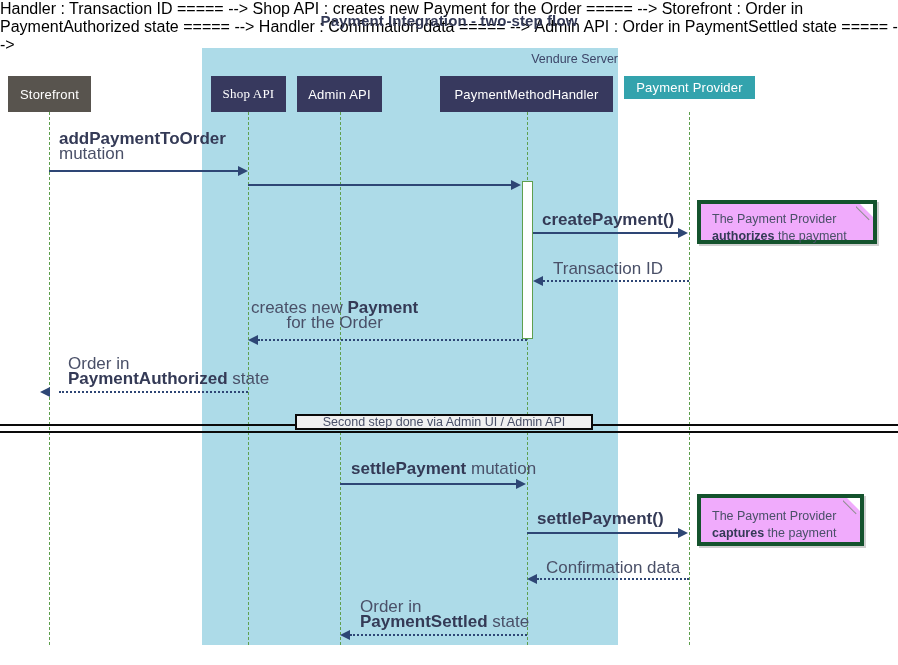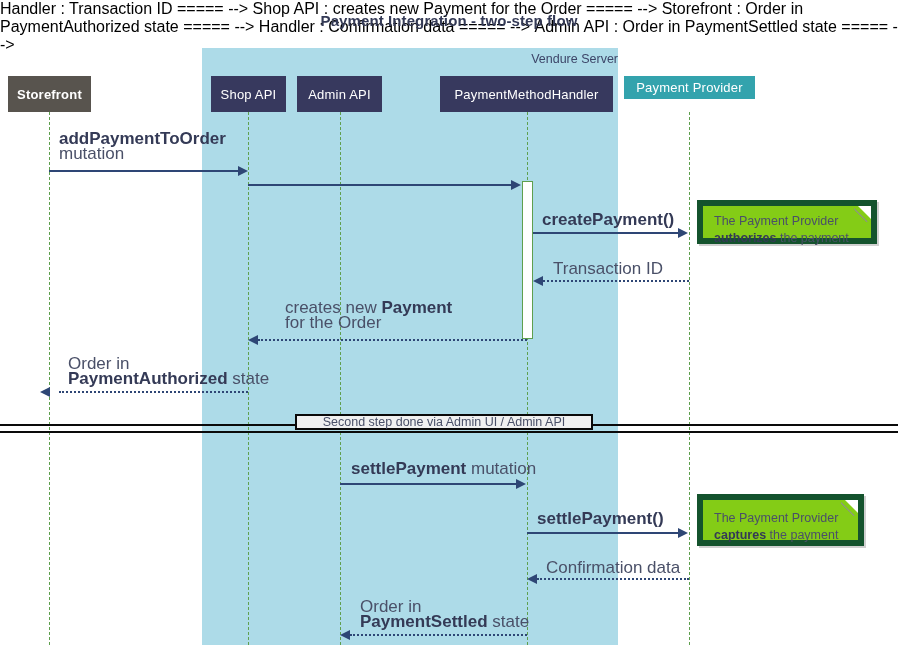--- a/index.html
+++ b/index.html
@@ -102,22 +102,22 @@
     color: #4a5068;
     white-space: nowrap;
     line-height: 15px;
   }
   .msg-label b { color: #343a56; font-weight: bold; }
 
   
   .note {
     position: absolute;
     box-sizing: border-box;
-    background: #84cc16;
-    border: 6px solid #14532d;
+    background: #f0abfc;
+    border: 4px solid #14532d;
     font-size: 12.5px;
     color: #4a5068;
     line-height: 17px;
     padding: 7px 10px 7px 11px;
     white-space: nowrap;
     box-shadow: 2px 2px 0 rgba(120,120,120,0.35);
   }
   .note b { color: #343a56; font-weight: bold; }
   .note-fold {
     position: absolute;
@@ -176,25 +176,25 @@
   <div class="group-label" style="left:202px; top:52px; width:416px;">Vendure Server</div>
 
   
   <div class="lifeline" style="left:49px;  top:112px; height:533px;"></div>
   <div class="lifeline" style="left:248px; top:112px; height:533px;"></div>
   <div class="lifeline" style="left:340px; top:112px; height:533px;"></div>
   <div class="lifeline" style="left:527px; top:112px; height:533px;"></div>
   <div class="lifeline" style="left:689px; top:112px; height:533px;"></div>
 
   
-  <div class="participant p-grey" style="left:8px; top:76px; width:83px; height:36px;font-weight:bold;">
+  <div class="participant p-grey" style="left:8px; top:76px; width:83px; height:36px;">
     <span>Storefront</span>
   </div>
 
-  <div class="participant p-dark" style="left:211px; top:76px; width:75px; height:36px;">
+  <div class="participant p-dark" style="left:211px; top:76px; width:75px; height:36px;font-family:Liberation Serif, serif;">
     <span>Shop API</span>
   </div>
 
   <div class="participant p-dark" style="left:297px; top:76px; width:85px; height:36px;">
     <span>Admin API</span>
   </div>
 
   <div class="participant p-dark" style="left:440px; top:76px; width:173px; height:36px;">
     <span>PaymentMethodHandler</span>
   </div>
@@ -234,21 +234,21 @@
   </div>
 
    Handler : Transaction ID ===== --&gt;
   <div class="msg-label" style="left:553px; top:261px;">
     <span>Transaction ID</span>
   </div>
   <div class="msg-line dotted" style="left:543px; top:280px; width:146px;"></div>
   <div class="arrow-head arrow-left" style="left:533px; top:276px;"></div>
 
    Shop API : creates new Payment for the Order ===== --&gt;
-  <div class="msg-label" style="left:285px; top:300px;">
+  <div class="msg-label" style="left:251px; top:300px;text-align:center;">
     <span>creates new </span><b>Payment</b><br>
     <span>for the Order</span>
   </div>
   <div class="msg-line dotted" style="left:258px; top:339px; width:269px;"></div>
   <div class="arrow-head arrow-left" style="left:248px; top:335px;"></div>
 
    Storefront : Order in PaymentAuthorized state ===== --&gt;
   <div class="msg-label" style="left:68px; top:356px;">
     <span>Order in</span><br>
     <b>PaymentAuthorized</b><span> state</span>

